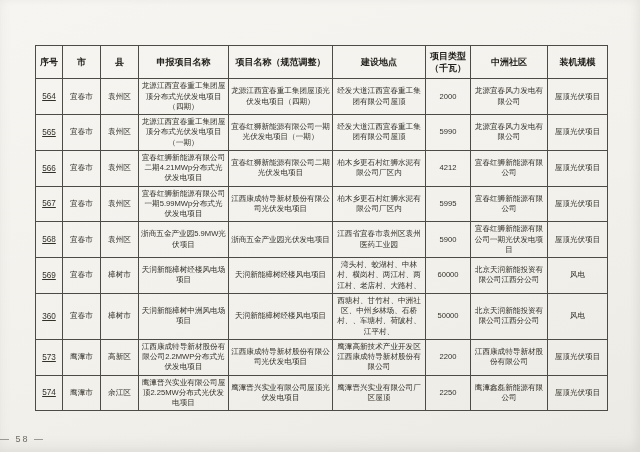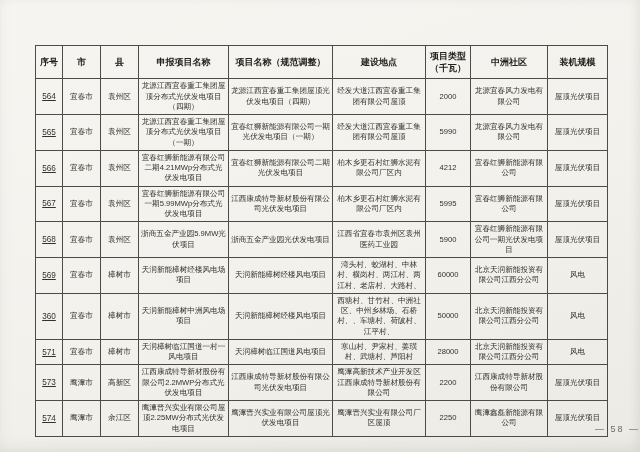--- a/index.html
+++ b/index.html
@@ -48,22 +48,22 @@
   .col-cnty { width: 38px; }
   .col-dec  { width: 90px; }
   .col-norm { width: 104px; }
   .col-loc  { width: 93px; }
   .col-cap  { width: 45px; }
   .col-app  { width: 77px; }
   .col-type { width: 60px; }
   .footer-pageno {
     position: absolute;
     left: 0; right: 0;
-    top: 424px;
-    text-align: right;
+    top: 434px;
+    text-align: left;
     font-size: 9px;
     letter-spacing: 2px;
     color: #6d6a62;
   }
 </style>
 </head>
 <body>
 
 <div class="page">
 
@@ -164,31 +164,20 @@
           <td>宜春市</td>
           <td>樟树市</td>
           <td>天润新能樟树中洲风电场项目</td>
           <td>天润新能樟树经楼风电项目</td>
           <td>西塘村、甘竹村、中洲社区、中州乡林场、石桥村、、车塘村、荷陂村、江平村、</td>
           <td>50000</td>
           <td>北京天润新能投资有限公司江西分公司</td>
           <td>风电</td>
         </tr>
         <tr>
-          <td>571</td>
-          <td>宜春市</td>
-          <td>樟树市</td>
-          <td>天润樟树临江国道一村一风电项目</td>
-          <td>天润樟树临江国道风电项目</td>
-          <td>寒山村、尹家村、姜璜村、武塘村、芦阳村</td>
-          <td>28000</td>
-          <td>北京天润新能投资有限公司江西分公司</td>
-          <td>风电</td>
-        </tr>
-        <tr>
           <td>573</td>
           <td>鹰潭市</td>
           <td>高新区</td>
           <td>江西康成特导新材股份有限公司2.2MWP分布式光伏发电项目</td>
           <td>江西康成特导新材股份有限公司光伏发电项目</td>
           <td>鹰潭高新技术产业开发区江西康成特导新材股份有限公司</td>
           <td>2200</td>
           <td>江西康成特导新材股份有限公司</td>
           <td>屋顶光伏项目</td>
         </tr>

